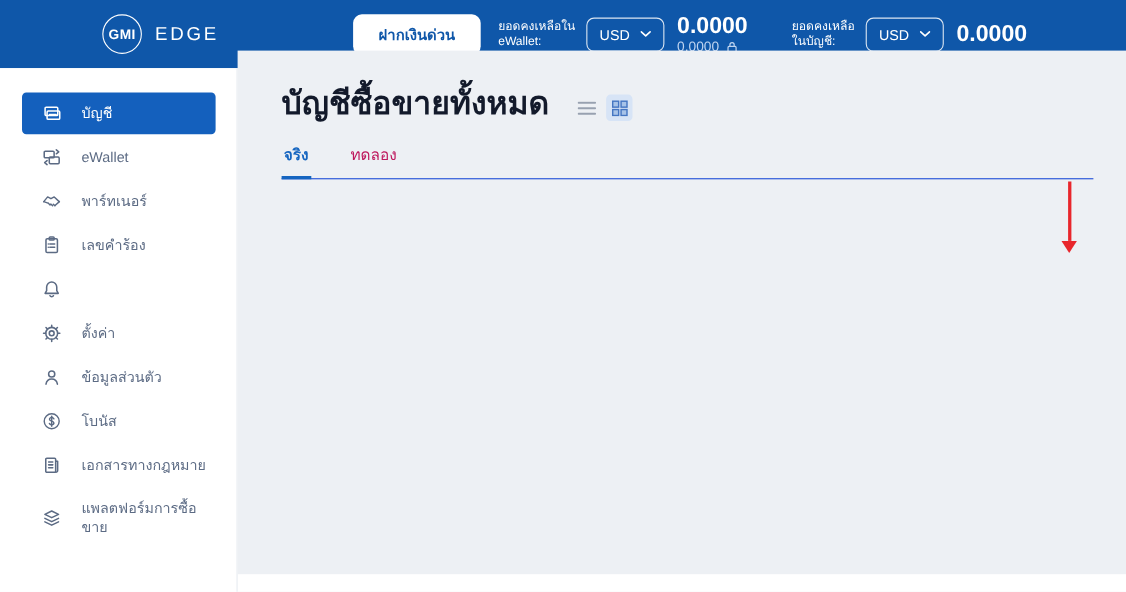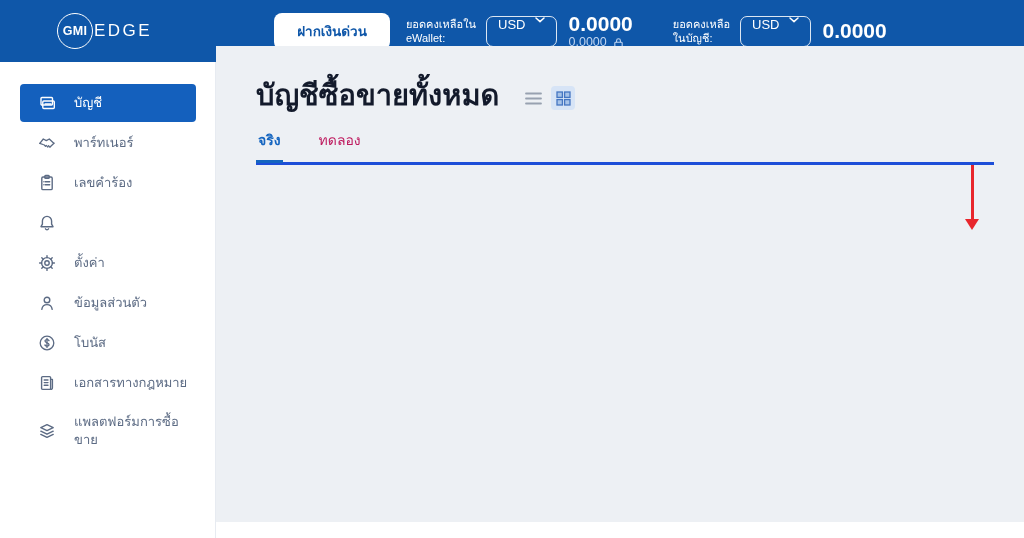--- a/index.html
+++ b/index.html
@@ -5,45 +5,45 @@
   * { margin:0; padding:0; box-sizing:border-box; }
   html,body { width:1024px; height:538px; overflow:hidden; }
   body {
     font-family:"Liberation Sans","DejaVu Sans",sans-serif;
     background:#ffffff; position:relative;
   }
 
   
   .header {
     position:absolute; top:0; left:0; width:1024px; height:62px;
-    background:#0F57A9; display:flex; align-items:center;
+    background:#0F57A9; display:flex; align-items:center;padding-left:36px;
   }
   .logo { margin-left:57px; display:flex; align-items:center; color:#fff; }
   .logo-circle {
     width:36px; height:36px; border:1.7px solid #fff; border-radius:50%;
     display:flex; align-items:center; justify-content:center;
     font-weight:700; font-size:12.5px; letter-spacing:.3px;
   }
-  .logo-edge { font-size:17px; font-weight:300; letter-spacing:2.5px; margin-left:1px; }
+  .logo-edge { font-size:17px; font-weight:300; letter-spacing:2.5px; margin-left:12px; }
 
   .deposit-btn {
     margin-left:122px; height:37px; padding:0 23px;
     background:#ffffff; color:#0F57A9; border:none; border-radius:8px;
     font-family:Liberation Mono, monospace; font-size:13.5px; font-weight:700; cursor:pointer;
   }
   .balance-group { display:flex; align-items:center; }
   .bg-ewallet { margin-left:16px; }
   .bg-account { margin-left:40px; }
   .balance-label {
     font-size:11px; line-height:1.3; color:#ffffff; white-space:pre-line;
   }
   .currency-select {
     margin-left:10px; height:31px; padding:0 11px;
     border:1px solid rgba(255,255,255,.85); border-radius:7px;
-    display:flex; align-items:flex-start; gap:9px; color:#fff; font-size:13px; cursor:pointer;
+    display:flex; align-items:center; gap:9px; color:#fff; font-size:13px; cursor:pointer;
   }
   .amounts { margin-left:12px; display:flex; flex-direction:column; justify-content:center; }
   .amount-big { font-size:21px; font-weight:600; color:#ffffff; line-height:1.1; }
   .amount-small {
     font-size:12.5px; color:#BFD4F0; display:flex; align-items:center; gap:6px; line-height:1.2;
   }
 
   
   .sidebar {
     position:absolute; top:62px; left:0; width:216px; height:492px;
@@ -65,21 +65,21 @@
   }
   .title-row { padding-top:28px; display:flex; align-items:center; }
   .page-title { font-size:29px; font-weight:700; color:#131A2B; line-height:1.45; }
   .view-toggles { display:flex; align-items:center; gap:9px; margin-left:26px; margin-top:6px; }
   .list-toggle { cursor:pointer; display:flex; }
   .grid-toggle {
     width:24px; height:24px; background:#D7E4F6; border-radius:4px;
     display:flex; align-items:center; justify-content:center; cursor:pointer;
   }
   .tabs-row {
-    display:flex; gap:34px; margin-top:6px; border-bottom:3px solid #1d4ed8;
+    display:flex; gap:34px; margin-top:6px; border-bottom:1px solid #1d4ed8;
   }
   .tab {
     font-size:14px; color:#be185d; padding:7px 2px 9px; cursor:pointer;
     border-bottom:3px solid transparent; margin-bottom:-1px;
   }
   .tab.active { color:#1565C0; font-weight:700; border-bottom-color:#1565C0; }
 
   .welcome { margin:40px 0 0 auto; width:max-content; text-align:center; }
   .welcome-heading { font-size:15.5px; font-weight:700; color:#1F2B48; }
   .welcome-body { margin-top:13px; font-size:13.5px; color:#3F4C66; }
@@ -144,20 +144,29 @@
 
   <div class="nav-item active">
     <svg width="18" height="18" viewBox="0 0 18 18" fill="none" stroke="currentColor" stroke-width="1.4" stroke-linecap="round" stroke-linejoin="round">
       <rect x="3" y="3.5" width="11.5" height="7.5" rx="1"></rect>
       <rect x="4.8" y="7" width="11.5" height="7.5" rx="1"></rect>
       <line x1="7" y1="10" x2="13" y2="10"></line>
     </svg>
     <span class="nav-label">บัญชี</span>
   </div>
 
+  <div class="nav-item">
+    <svg width="18" height="18" viewBox="0 0 18 18" fill="none" stroke="currentColor" stroke-width="1.4" stroke-linecap="round" stroke-linejoin="round">
+      <rect x="2.2" y="3.5" width="9" height="6" rx="1"></rect>
+      <rect x="6.8" y="8.8" width="9" height="6" rx="1"></rect>
+      <path d="M13.2 2.2l2.2 1.8-2.2 1.8"></path>
+      <path d="M4.8 12l-2.2 1.8 2.2 1.8"></path>
+    </svg>
+    <span class="nav-label">eWallet</span>
+  </div>
 
   <div class="nav-item">
     <svg width="18" height="18" viewBox="0 0 18 18" fill="none" stroke="currentColor" stroke-width="1.3" stroke-linecap="round" stroke-linejoin="round">
       <path d="M1.8 9.3L5.3 5l3 1.6L11.3 5l4.5 4.3"></path>
       <path d="M1.8 9.3l3.2 1.2M16 9.3l-4 3.6"></path>
       <path d="M5.8 10.6l1.7 1.7M8.2 11.4l1.6 1.6M10.5 11.7l1.4 1.4"></path>
     </svg>
     <span class="nav-label">พาร์ทเนอร์</span>
   </div>
 

